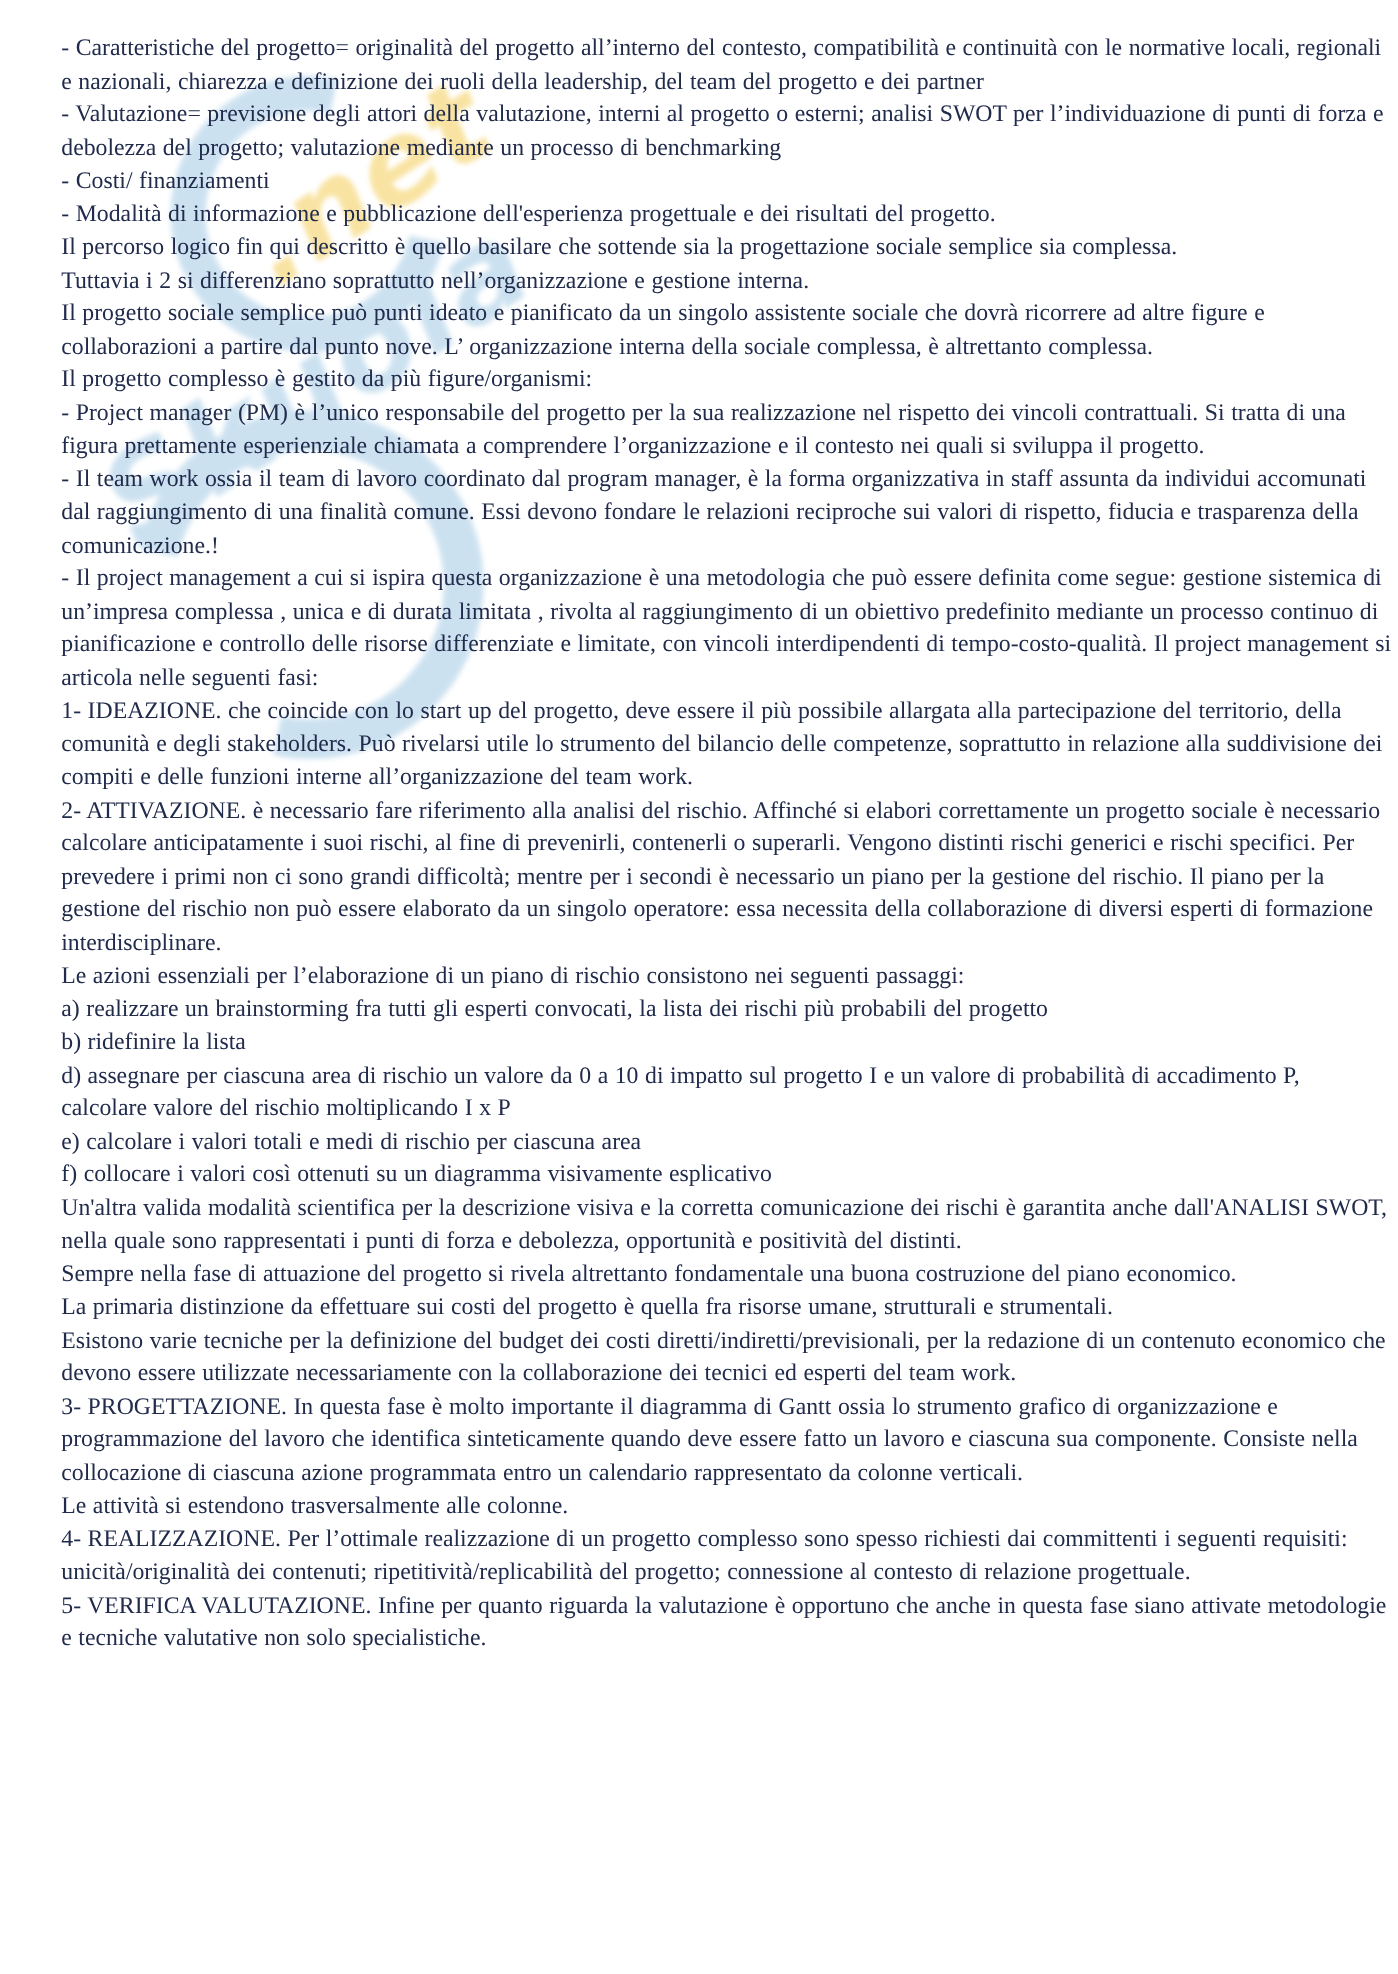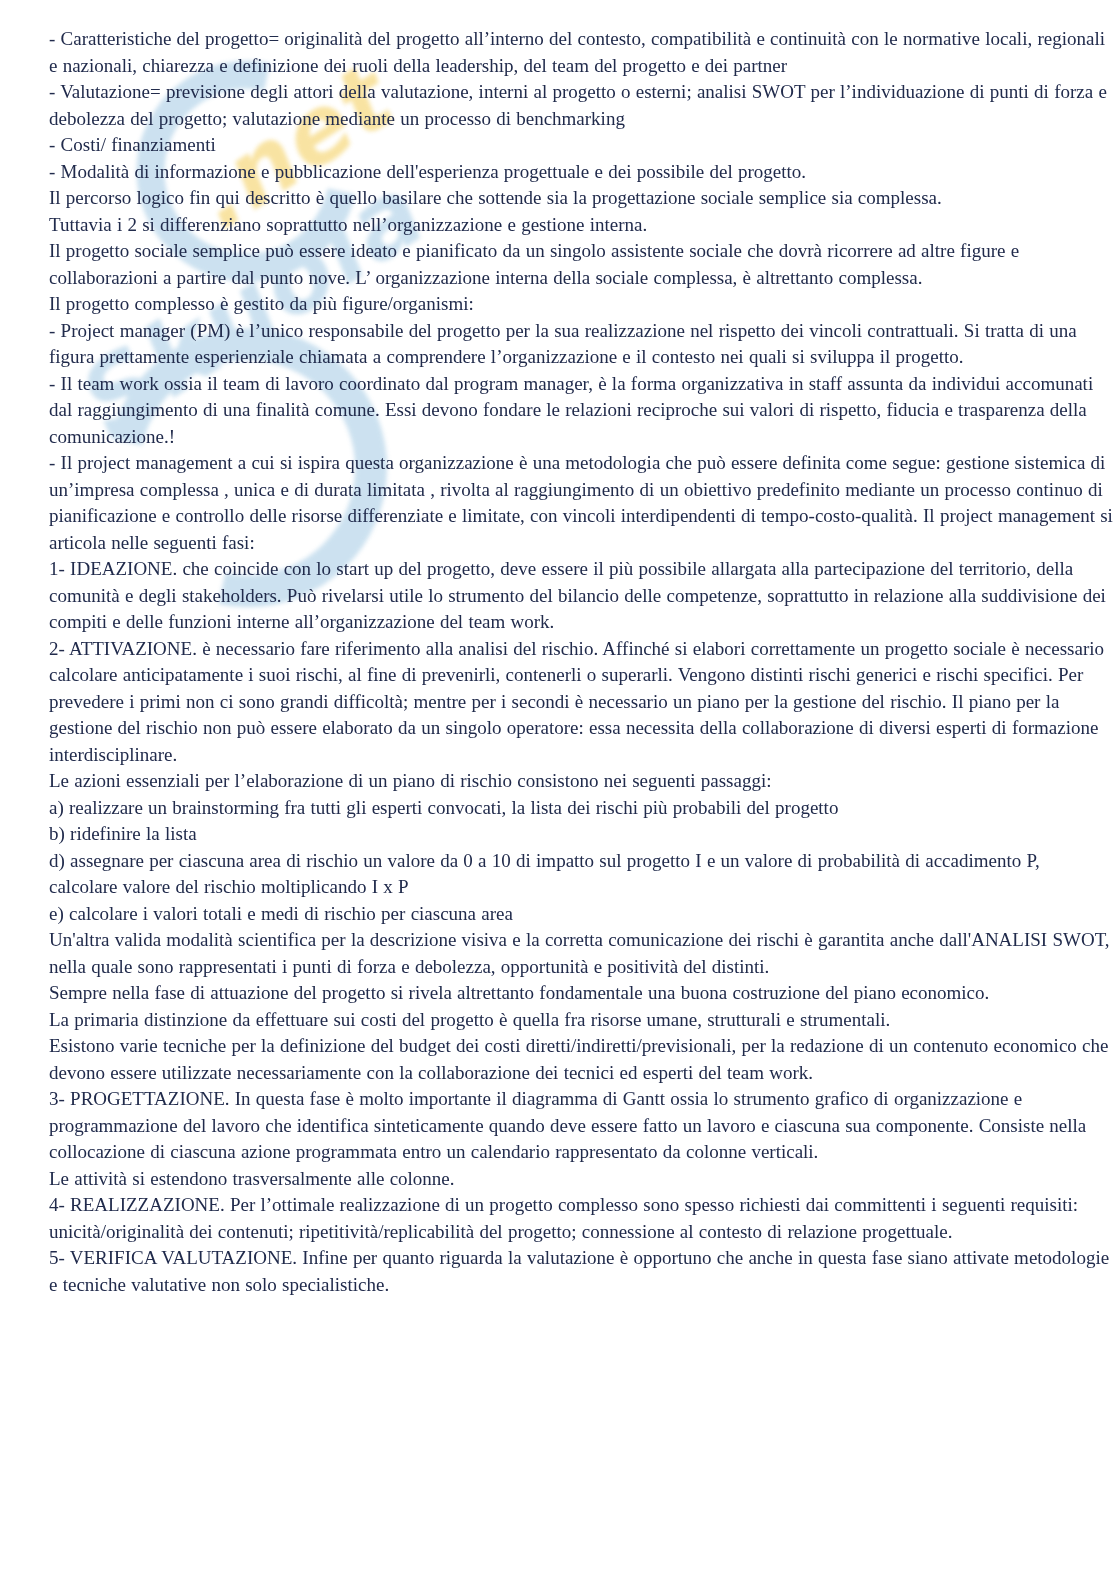--- a/index.html
+++ b/index.html
@@ -76,35 +76,36 @@
     <div class="wm-ring wm-ring1"></div>
     <div class="wm-ring wm-ring2"></div>
     <div class="wm-word wm-word-blue">Skuola</div>
     <div class="wm-word wm-word-yellow">.net</div>
   </div>
 
   <div class="doc">
     <p>- Caratteristiche del progetto= originalità del progetto all’interno del contesto, compatibilità e continuità con le normative locali, regionali e nazionali, chiarezza e definizione dei ruoli della leadership, del team del progetto e dei partner</p>
     <p>- Valutazione= previsione degli attori della valutazione, interni al progetto o esterni; analisi SWOT per l’individuazione di punti di forza e debolezza del progetto; valutazione mediante un processo di benchmarking</p>
     <p>- Costi/ finanziamenti</p>
-    <p>- Modalità di informazione e pubblicazione dell'esperienza progettuale e dei possibile del progetto.</p>
+    <p>- Modalità di informazione e pubblicazione dell'esperienza progettuale e dei risultati del progetto.</p>
     <p>Il percorso logico fin qui descritto è quello basilare che sottende sia la progettazione sociale semplice sia complessa.</p>
     <p>Tuttavia i 2 si differenziano soprattutto nell’organizzazione e gestione interna.</p>
-    <p>Il progetto sociale semplice può essere ideato e pianificato da un singolo assistente sociale che dovrà ricorrere ad altre figure e collaborazioni a partire dal punto nove. L’ organizzazione interna della sociale complessa, è altrettanto complessa.</p>
+    <p>Il progetto sociale semplice può punti ideato e pianificato da un singolo assistente sociale che dovrà ricorrere ad altre figure e collaborazioni a partire dal punto nove. L’ organizzazione interna della sociale complessa, è altrettanto complessa.</p>
     <p>Il progetto complesso è gestito da più figure/organismi:</p>
     <p>- Project manager (PM) è l’unico responsabile del progetto per la sua realizzazione nel rispetto dei vincoli contrattuali. Si tratta di una figura prettamente esperienziale chiamata a comprendere l’organizzazione e il contesto nei quali si sviluppa il progetto.</p>
     <p>- Il team work ossia il team di lavoro coordinato dal program manager, è la forma organizzativa in staff assunta da individui accomunati dal raggiungimento di una finalità comune. Essi devono fondare le relazioni reciproche sui valori di rispetto, fiducia e trasparenza della comunicazione.!</p>
     <p>- Il project management a cui si ispira questa organizzazione è una metodologia che può essere definita come segue: gestione sistemica di un’impresa complessa , unica e di durata limitata , rivolta al raggiungimento di un obiettivo predefinito mediante un processo continuo di pianificazione e controllo delle risorse differenziate e limitate, con vincoli interdipendenti di tempo-costo-qualità. Il project management si articola nelle seguenti fasi:</p>
     <p>1- IDEAZIONE. che coincide con lo start up del progetto, deve essere il più possibile allargata alla partecipazione del territorio, della comunità e degli stakeholders. Può rivelarsi utile lo strumento del bilancio delle competenze, soprattutto in relazione alla suddivisione dei compiti e delle funzioni interne all’organizzazione del team work.</p>
     <p>2- ATTIVAZIONE. è necessario fare riferimento alla analisi del rischio. Affinché si elabori correttamente un progetto sociale è necessario calcolare anticipatamente i suoi rischi, al fine di prevenirli, contenerli o superarli. Vengono distinti rischi generici e rischi specifici. Per prevedere i primi non ci sono grandi difficoltà; mentre per i secondi è necessario un piano per la gestione del rischio. Il piano per la gestione del rischio non può essere elaborato da un singolo operatore: essa necessita della collaborazione di diversi esperti di formazione interdisciplinare.</p>
     <p>Le azioni essenziali per l’elaborazione di un piano di rischio consistono nei seguenti passaggi:</p>
     <p>a) realizzare un brainstorming fra tutti gli esperti convocati, la lista dei rischi più probabili del progetto</p>
     <p>b) ridefinire la lista</p>
     <p>d) assegnare per ciascuna area di rischio un valore da 0 a 10 di impatto sul progetto I e un valore di probabilità di accadimento P, calcolare valore del rischio moltiplicando I x P</p>
     <p>e) calcolare i valori totali e medi di rischio per ciascuna area</p>
+    <p>f) collocare i valori così ottenuti su un diagramma visivamente esplicativo</p>
     <p>Un'altra valida modalità scientifica per la descrizione visiva e la corretta comunicazione dei rischi è garantita anche dall'ANALISI SWOT, nella quale sono rappresentati i punti di forza e debolezza, opportunità e positività del distinti.</p>
     <p>Sempre nella fase di attuazione del progetto si rivela altrettanto fondamentale una buona costruzione del piano economico.</p>
     <p>La primaria distinzione da effettuare sui costi del progetto è quella fra risorse umane, strutturali e strumentali.</p>
     <p>Esistono varie tecniche per la definizione del budget dei costi diretti/indiretti/previsionali, per la redazione di un contenuto economico che devono essere utilizzate necessariamente con la collaborazione dei tecnici ed esperti del team work.</p>
     <p>3- PROGETTAZIONE. In questa fase è molto importante il diagramma di Gantt ossia lo strumento grafico di organizzazione e programmazione del lavoro che identifica sinteticamente quando deve essere fatto un lavoro e ciascuna sua componente. Consiste nella collocazione di ciascuna azione programmata entro un calendario rappresentato da colonne verticali.</p>
     <p>Le attività si estendono trasversalmente alle colonne.</p>
     <p>4- REALIZZAZIONE. Per l’ottimale realizzazione di un progetto complesso sono spesso richiesti dai committenti i seguenti requisiti: unicità/originalità dei contenuti; ripetitività/replicabilità del progetto; connessione al contesto di relazione progettuale.</p>
     <p>5- VERIFICA VALUTAZIONE. Infine per quanto riguarda la valutazione è opportuno che anche in questa fase siano attivate metodologie e tecniche valutative non solo specialistiche.</p>
   </div>
 

